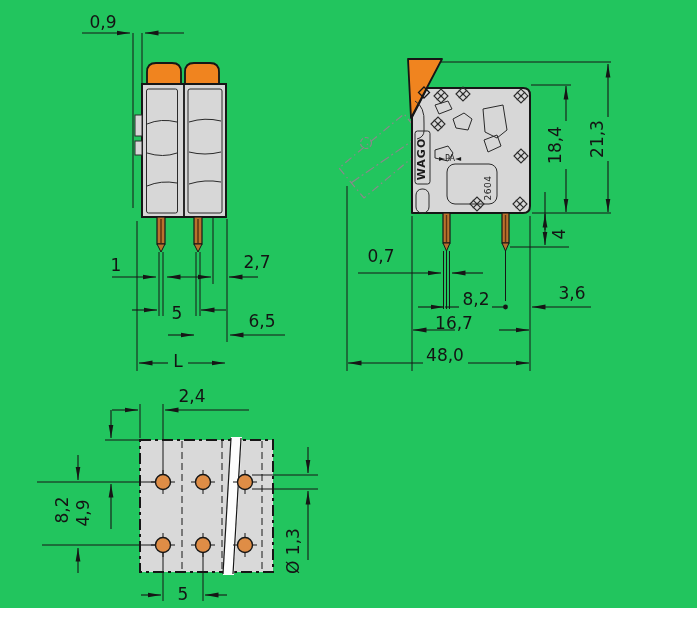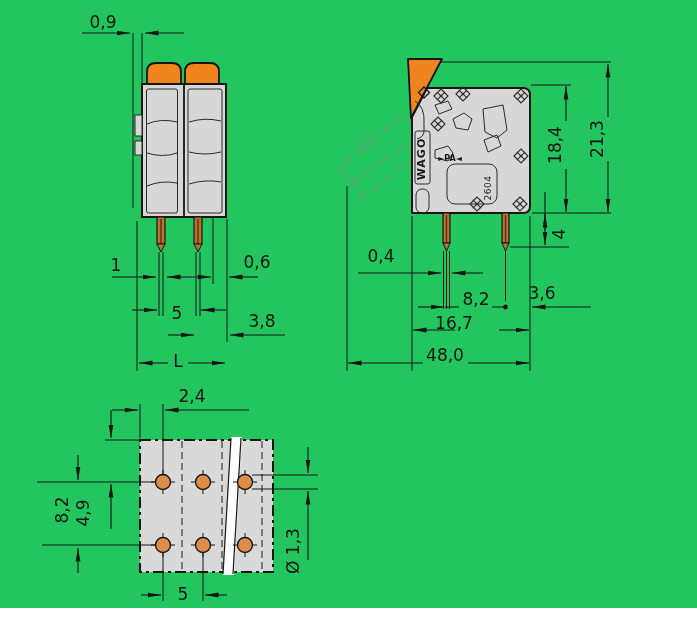--- a/index.html
+++ b/index.html
@@ -3,21 +3,21 @@
 <meta charset="utf-8">
 <style>
   html,body{margin:0;padding:0;background:#fff;}
   .stage{position:relative;width:697px;height:608px;background:#22c55e;overflow:hidden;
          font-family:"DejaVu Sans",sans-serif;}
   svg{position:absolute;left:0;top:0;}
   .dim{position:absolute;font-size:17px;line-height:18px;color:#141414;text-align:center;
        white-space:nowrap;}
   .rot{transform:rotate(-90deg);}
   .brand{font-weight:bold;font-size:11px;letter-spacing:1px;color:#1a1a1a;}
-  .pa{font-weight:bold;font-size:8px;color:#1a1a1a;}
+  .pa{font-weight:normal;font-size:8px;color:#1a1a1a;}
   .ser{font-size:9px;color:#1a1a1a;letter-spacing:0.5px;}
   .det{fill:none;stroke:#2a2a2a;stroke-width:1;stroke-linejoin:round;}
   .ext{stroke:#161616;stroke-width:1;fill:none;}
   .dl{stroke:#161616;stroke-width:1.1;fill:none;}
   .phant{fill:none;stroke:#8a8a8a;stroke-width:1.2;}
 </style>
 </head>
 <body>
 
 <div class="stage">
@@ -214,28 +214,28 @@
     <line class="dl" x1="78" y1="573" x2="78" y2="548" marker-end="url(#ae)"></line>
     <line class="dl" x1="141" y1="595" x2="161" y2="595" marker-end="url(#ae)"></line>
     <line class="dl" x1="227" y1="595" x2="205" y2="595" marker-end="url(#ae)"></line>
     <line class="dl" x1="308" y1="447" x2="308" y2="473" marker-end="url(#ae)"></line>
     <line class="dl" x1="308" y1="560" x2="308" y2="491" marker-end="url(#ae)"></line>
   </g>
 </svg>
 
 <div class="dim" style="left:81px;top:13px;width:44px">0,9</div>
 <div class="dim" style="left:94px;top:256px;width:44px">1</div>
-<div class="dim" style="left:235px;top:253px;width:44px">0,6</div>
+<div class="dim" style="left:235px;top:253px;width:44px">2,7</div>
 <div class="dim" style="left:155px;top:304px;width:44px">5</div>
-<div class="dim" style="left:240px;top:312px;width:44px">3,8</div>
+<div class="dim" style="left:240px;top:312px;width:44px">6,5</div>
 <div class="dim" style="left:156px;top:352px;width:44px">L</div>
 
-<div class="dim" style="left:359px;top:247px;width:44px">0,4</div>
+<div class="dim" style="left:359px;top:247px;width:44px">0,7</div>
 <div class="dim" style="left:454px;top:290px;width:44px">8,2</div>
-<div class="dim" style="left:520px;top:284px;width:44px">3,6</div>
+<div class="dim" style="left:550px;top:284px;width:44px">3,6</div>
 <div class="dim" style="left:432px;top:314px;width:44px">16,7</div>
 <div class="dim" style="left:423px;top:346px;width:44px">48,0</div>
 <div class="dim rot" style="left:533px;top:136px;width:44px">18,4</div>
 <div class="dim rot" style="left:575px;top:130px;width:44px">21,3</div>
 <div class="dim rot" style="left:537px;top:225px;width:44px">4</div>
 
 <div class="dim" style="left:170px;top:387px;width:44px">2,4</div>
 <div class="dim rot" style="left:40px;top:501px;width:44px">8,2</div>
 <div class="dim rot" style="left:61px;top:504px;width:44px">4,9</div>
 <div class="dim" style="left:161px;top:585px;width:44px">5</div>

